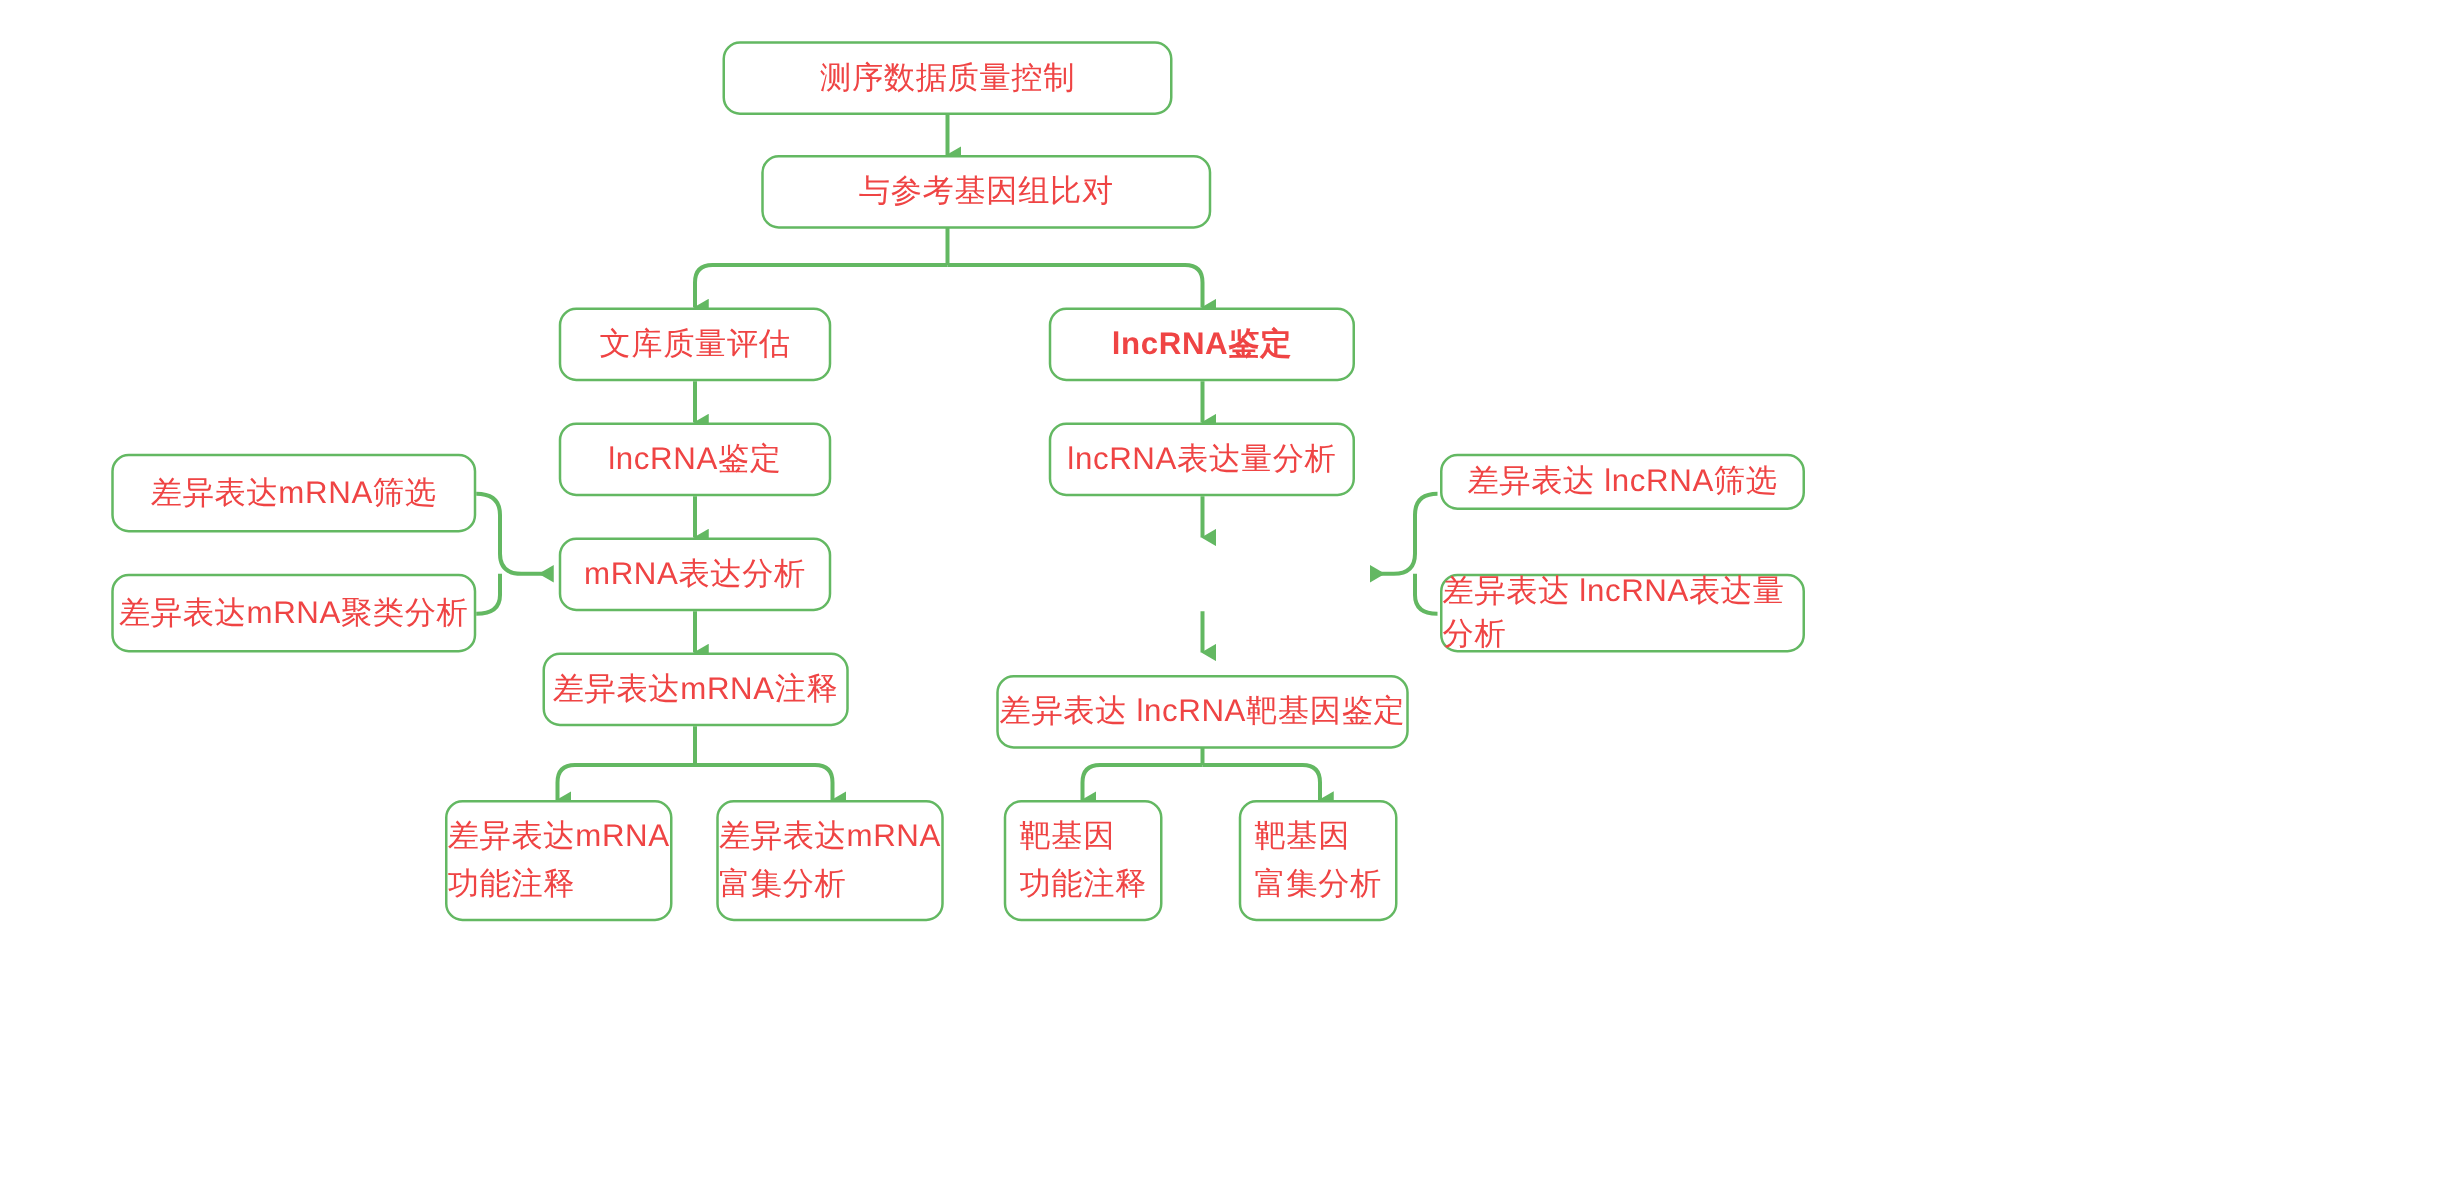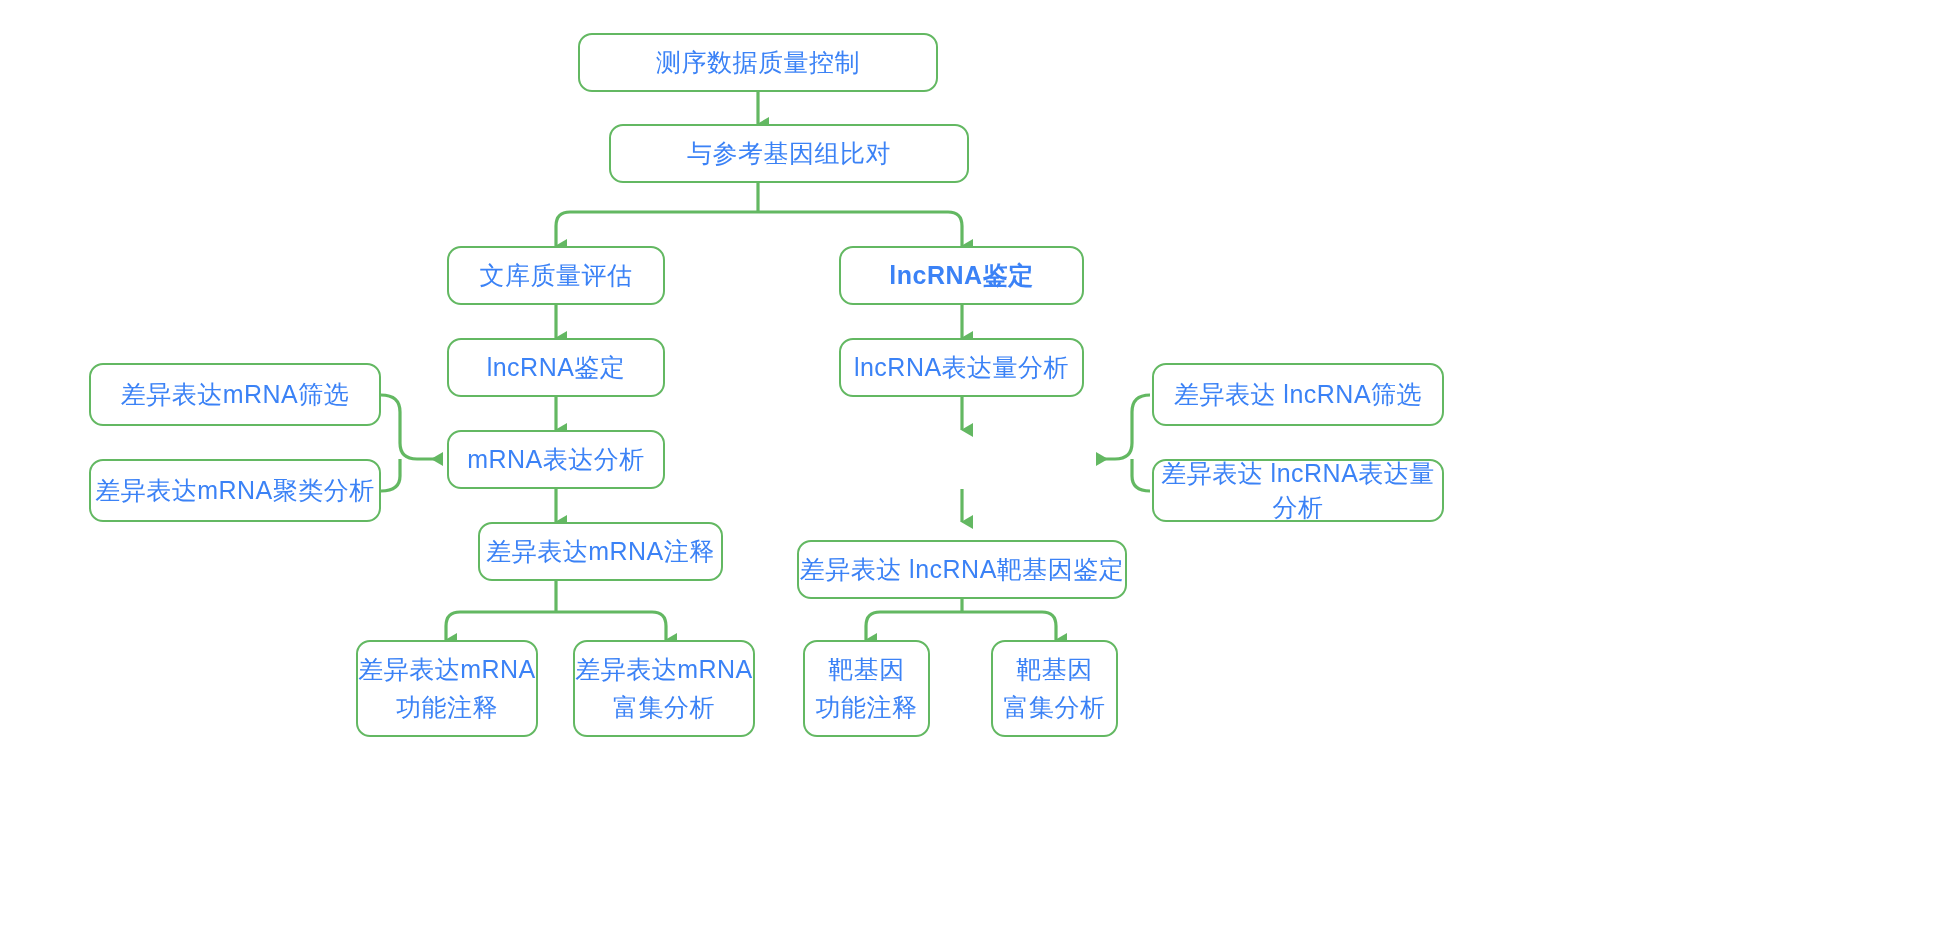--- a/index.html
+++ b/index.html
@@ -9,25 +9,25 @@
   }
   #canvas{position:absolute;left:0;top:0;width:1956px;height:950px;}
   svg#edges{position:absolute;left:0;top:0;width:1956px;height:950px;pointer-events:none;}
 
   .node{
     position:absolute;
     box-sizing:border-box;
     border:2px solid #63b862;
     border-radius:14px;
     background:#ffffff;
-    color:#3b82f6;
+    color:#ef4444;
     display:flex;
     align-items:center;
     justify-content:center;
-    text-align:center;
+    text-align:left;
     font-size:25px;
     line-height:1.35;
     letter-spacing:0.5px;
     white-space:pre-line;
     z-index:2;
   }
   .node.two-line{font-size:25px;line-height:1.5;}
 </style>
 </head>
 <body>
@@ -87,25 +87,25 @@
 
   <div class="node" style="left:839px;top:338px;width:245px;height:59px;">lncRNA表达量分析</div>
 
   <div class="node" style="left:447px;top:430px;width:218px;height:59px;">mRNA表达分析</div>
 
 
   <div class="node" style="left:89px;top:363px;width:292px;height:63px;">差异表达mRNA筛选</div>
 
   <div class="node" style="left:89px;top:459px;width:292px;height:63px;">差异表达mRNA聚类分析</div>
 
-  <div class="node" style="left:1152px;top:363px;width:292px;height:63px;">差异表达 lncRNA筛选</div>
+  <div class="node" style="left:1152px;top:363px;width:292px;height:45px;">差异表达 lncRNA筛选</div>
 
   <div class="node" style="left:1152px;top:459px;width:292px;height:63px;">差异表达 lncRNA表达量分析</div>
 
-  <div class="node" style="left:434px;top:522px;width:245px;height:59px;margin-left:44px;">差异表达mRNA注释</div>
+  <div class="node" style="left:434px;top:522px;width:245px;height:59px;">差异表达mRNA注释</div>
 
   <div class="node" style="left:797px;top:522px;width:330px;height:59px;margin-top:18px;">差异表达 lncRNA靶基因鉴定</div>
 
   <div class="node two-line" style="left:356px;top:640px;width:182px;height:97px;">差异表达mRNA
 功能注释</div>
 
   <div class="node two-line" style="left:573px;top:640px;width:182px;height:97px;">差异表达mRNA
 富集分析</div>
 
   <div class="node two-line" style="left:803px;top:640px;width:127px;height:97px;">靶基因

